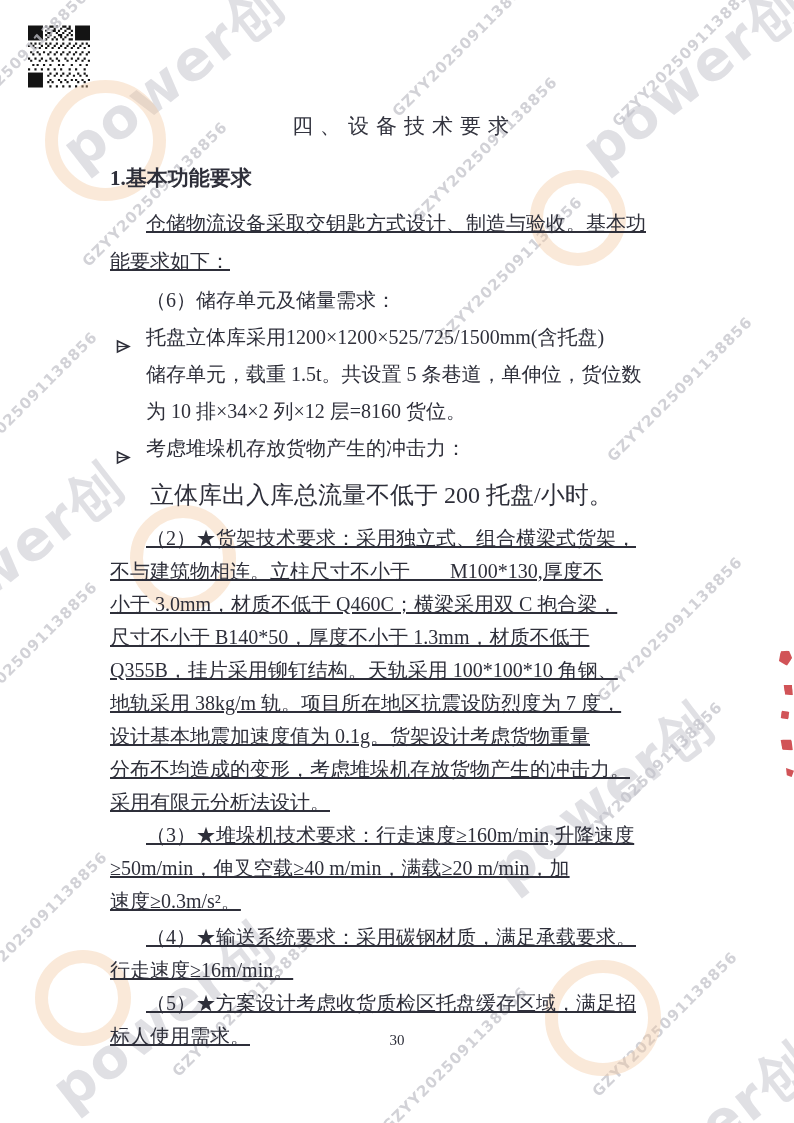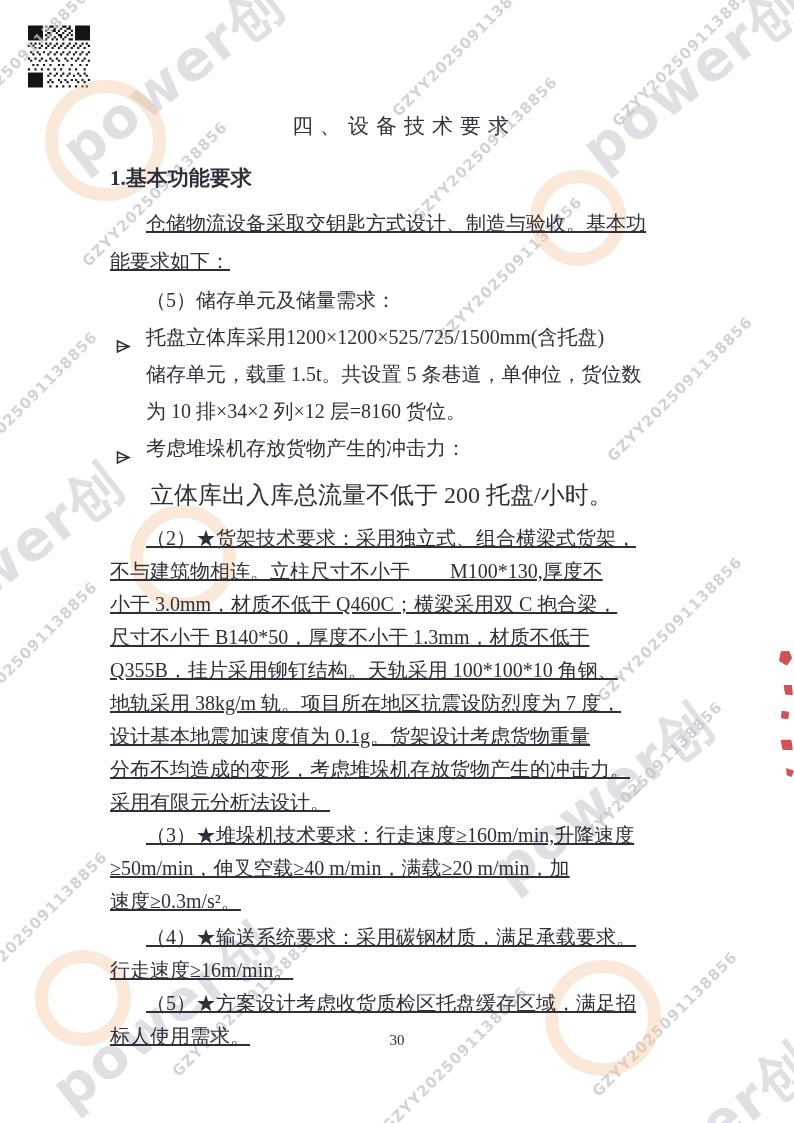--- a/index.html
+++ b/index.html
@@ -120,21 +120,21 @@
 
   <div class="content">
 
     <div class="doc-title">四、设备技术要求</div>
 
     <div class="sec-head">1.基本功能要求</div>
 
     <div class="para intro">仓储物流设备采取交钥匙方式设计、制造与验收。基本功
 能要求如下：</div>
 
-    <div class="para item-head">（5）储存单元及储量需求：</div>
+    <div class="para item-head">（6）储存单元及储量需求：</div>
 
     <div class="bullet-row">
       <span class="bullet-marker">
         <svg width="15" height="15" viewBox="0 0 15 15" aria-hidden="true">
             <path d="M1.5 2 L13 7.5 L1.5 13 Z" fill="none" stroke="#2e2f3a" stroke-width="1.6"></path>
             <path d="M1.5 7.5 L13 7.5" stroke="#2e2f3a" stroke-width="1.2"></path>
           </svg>
       </span>
       <span class="bullet-text">托盘立体库采用1200×1200×525/725/1500mm(含托盘)
 储存单元，载重 1.5t。共设置 5 条巷道，单伸位，货位数

